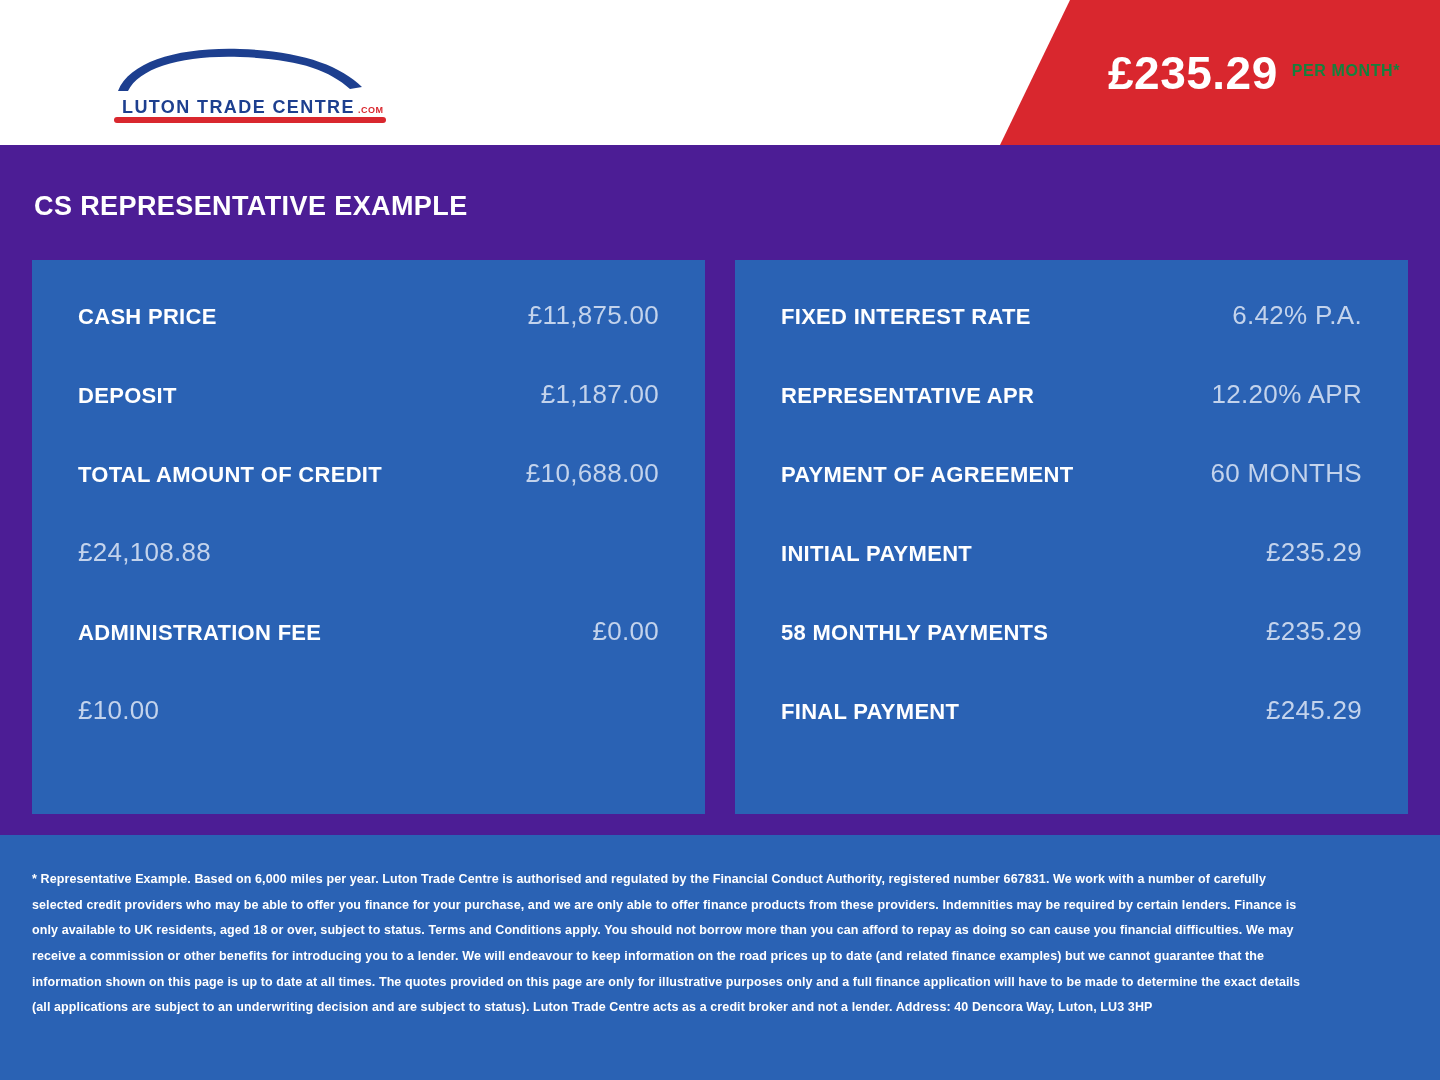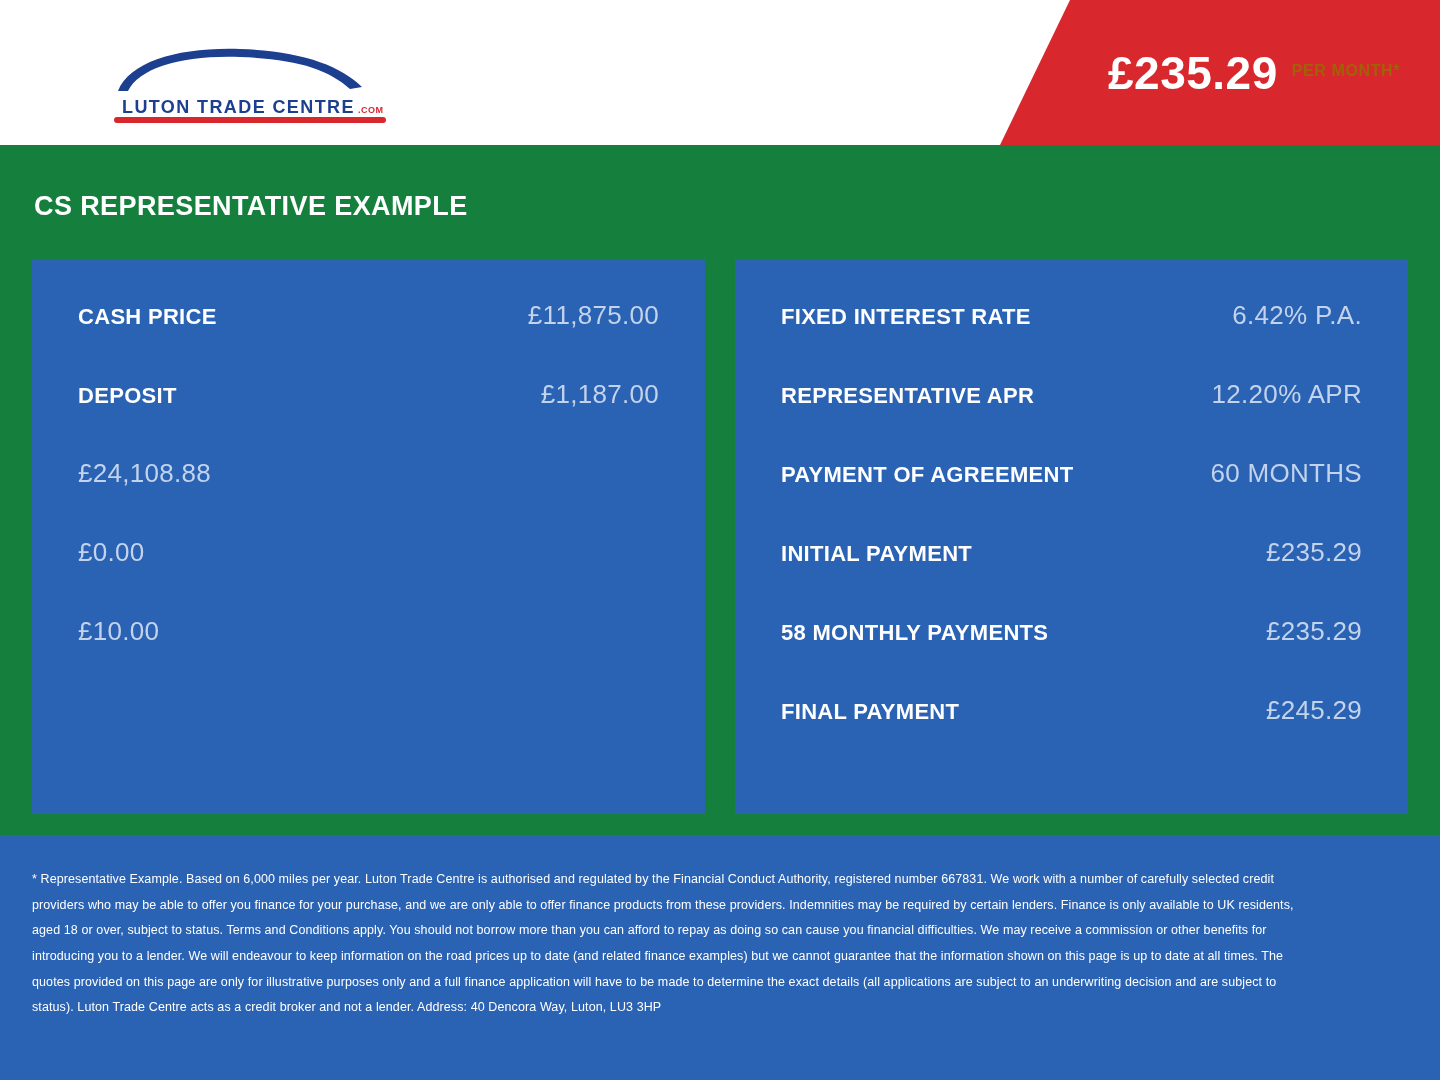--- a/index.html
+++ b/index.html
@@ -35,40 +35,40 @@
     gap: 14px;
   }
   .price-amount {
     color: #ffffff;
     font-size: 46px;
     font-weight: bold;
     letter-spacing: 0.5px;
     line-height: 1;
   }
   .price-period {
-    color: #a16207;
+    color: #15803d;
     font-size: 16px;
     font-weight: bold;
     letter-spacing: 0.6px;
     padding-bottom: 4px;
   }
 
   
   .logo {
     position: absolute;
     left: 100px; top: 39px;
     width: 300px; height: 100px;
   }
   .logo svg { display: block; }
 
   
   .body-wrap {
     width: 1440px;
     height: 690px;
-    background: #15803d;
+    background: #4c1d95;
     padding: 46px 32px 0 32px;
   }
   .section-title {
     color: #ffffff;
     font-size: 27px;
     font-weight: bold;
     letter-spacing: 0.4px;
     margin-left: 2px;
     margin-bottom: 38px;
   }
@@ -109,20 +109,21 @@
     height: 245px;
     background: #2a62b4;
     padding: 32px 120px 0 32px;
   }
   .footer p {
     color: #ffffff;
     font-size: 12.5px;
     line-height: 2.05;
     letter-spacing: 0.1px;
     text-align: left;
+    font-weight: bold;
   }
 </style>
 </head>
 <body>
 
 <div class="header">
 
   <div class="logo">
     <svg width="300" height="100" viewBox="0 0 300 100" xmlns="http://www.w3.org/2000/svg">
       <path d="M18 52 C30 22, 80 8, 140 10 C200 12, 240 26, 262 48 L250 50 C228 30, 196 20, 140 18 C84 16, 40 28, 28 52 Z" fill="#1d3f8f"></path>
@@ -148,23 +149,28 @@
     <div class="panel">
       <div class="row">
         <span class="row-label">CASH PRICE</span>
         <span class="row-value">£11,875.00</span>
       </div>
       <div class="row">
         <span class="row-label">DEPOSIT</span>
         <span class="row-value">£1,187.00</span>
       </div>
       <div class="row">
+        <span class="row-label">TOTAL AMOUNT OF CREDIT</span>
+        <span class="row-value">£10,688.00</span>
+      </div>
+      <div class="row">
         <span class="row-value">£24,108.88</span>
       </div>
       <div class="row">
+        <span class="row-label">ADMINISTRATION FEE</span>
         <span class="row-value">£0.00</span>
       </div>
       <div class="row">
         <span class="row-value">£10.00</span>
       </div>
     </div>
 
     <div class="panel">
       <div class="row">
         <span class="row-label">FIXED INTEREST RATE</span>

